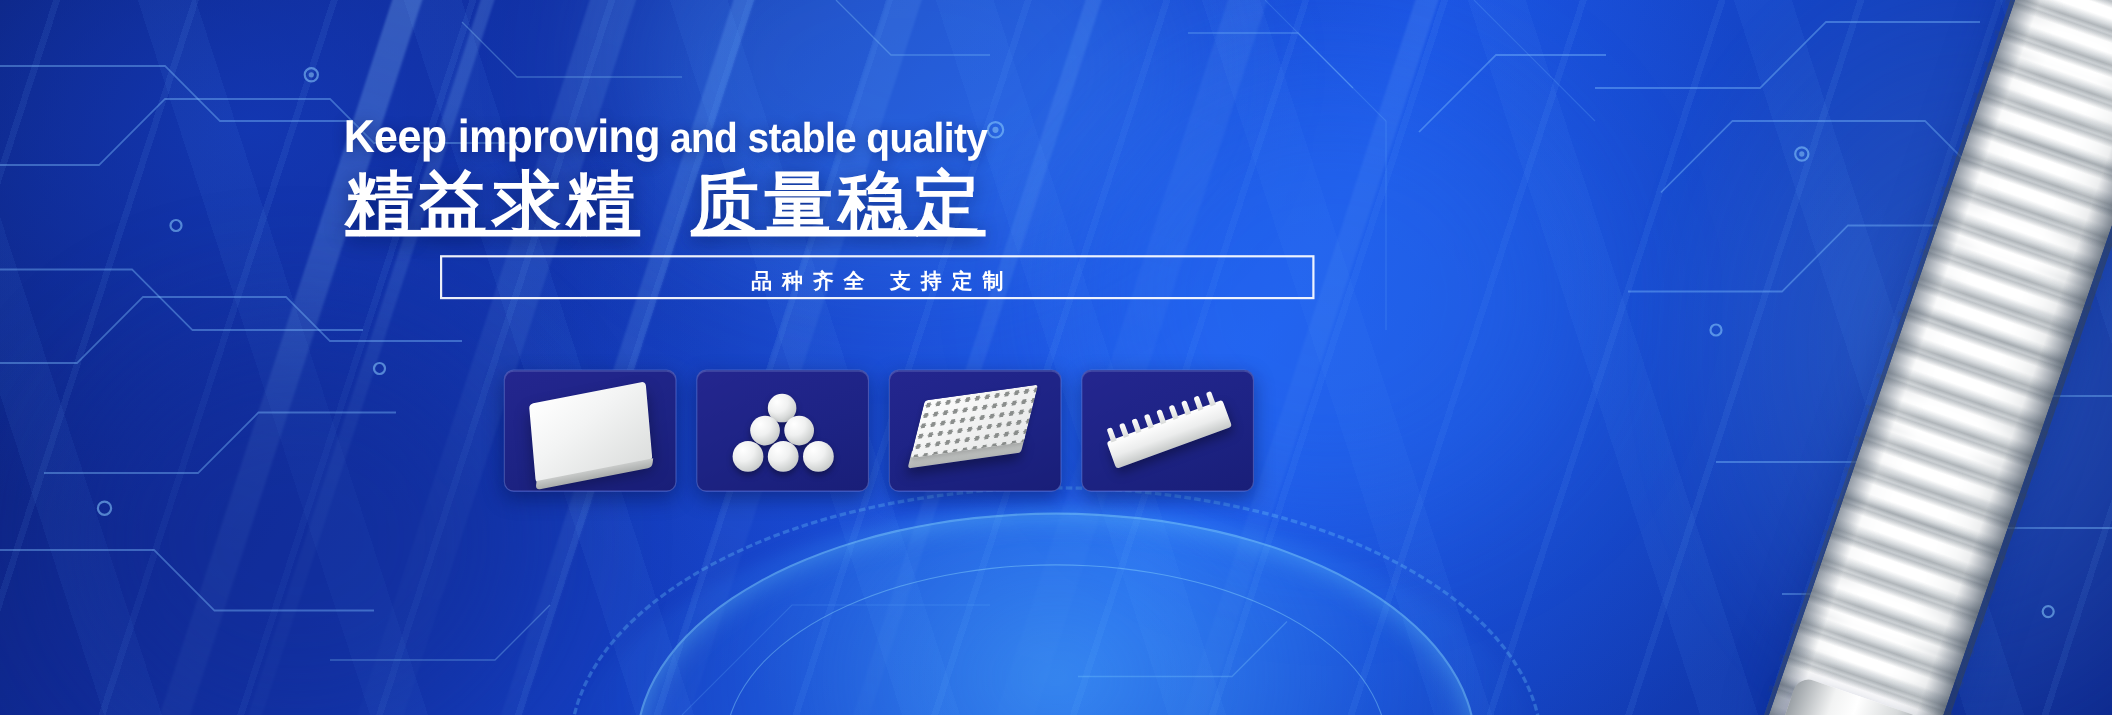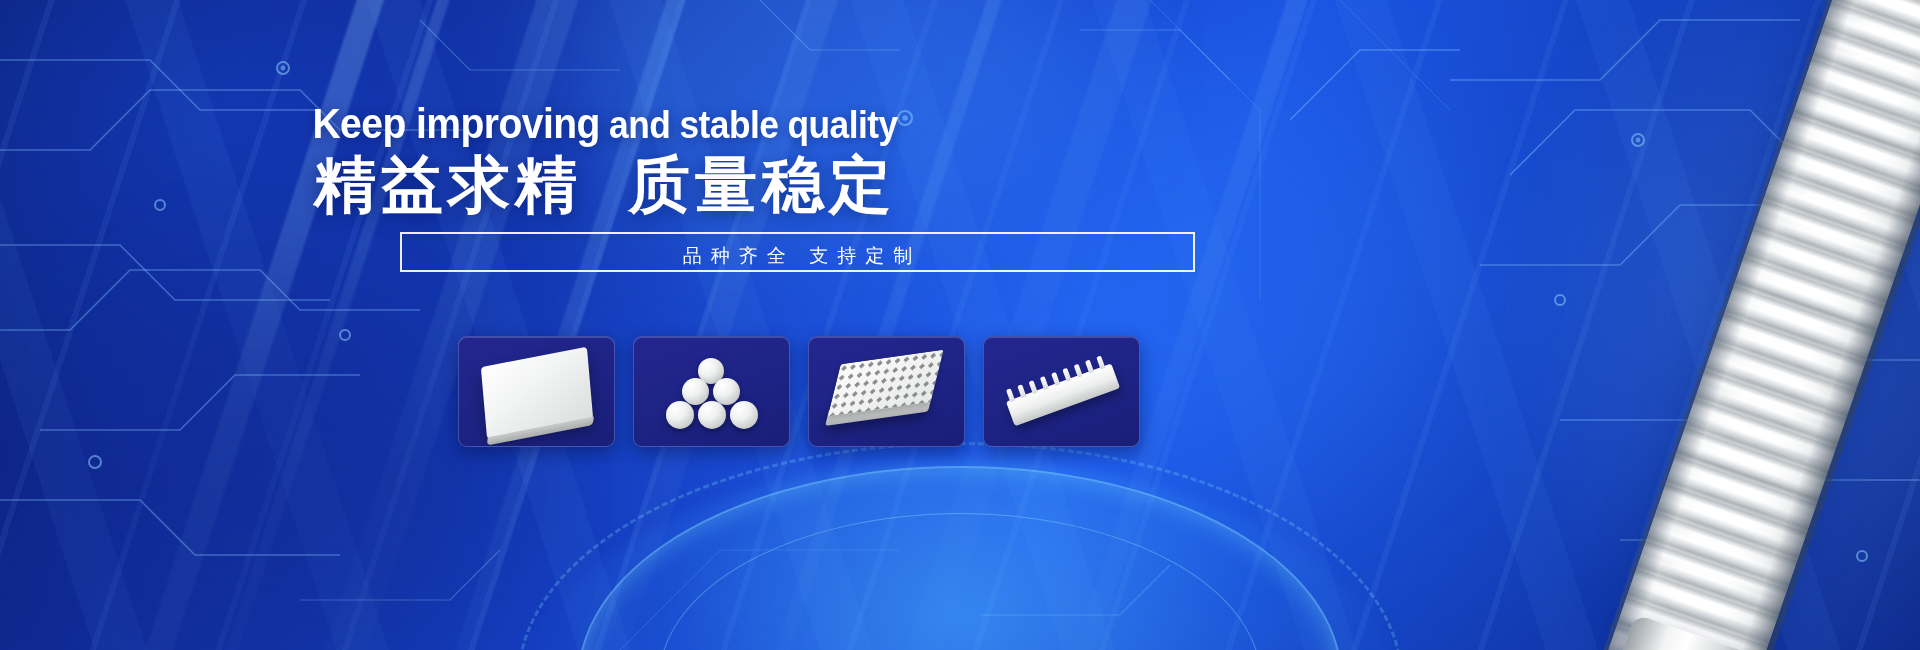--- a/index.html
+++ b/index.html
@@ -57,28 +57,28 @@
   .eng{position:absolute;left:0;top:101px;width:1210px;
     font-size:42px;line-height:46px;font-weight:700;color:#ffffff;
     letter-spacing:-.6px;transform:scaleX(.93);transform-origin:50% 50%;
     text-shadow:0 2px 12px rgba(0,20,80,.45);white-space:nowrap;}
   .eng .lead{font-weight:700;}
   .eng .tail{font-weight:700;font-size:38px;}
 
   .cn{position:absolute;left:0;top:148px;width:1210px;
     font-size:62px;line-height:74px;font-weight:700;color:#fff;
     letter-spacing:5px;white-space:nowrap;
-    text-shadow:0 3px 18px rgba(0,18,80,.5);}
+    text-shadow:0 3px 18px rgba(0,18,80,.5);text-decoration:underline;}
   .cn .gap{display:inline-block;width:46px;}
 
   .subbox{position:absolute;left:400px;top:232px;width:795px;height:40px;
     border:2px solid rgba(255,255,255,.92);box-sizing:border-box;}
   .subtext{position:absolute;left:400px;top:232px;width:795px;height:48px;
     display:flex;align-items:center;justify-content:center;
-    font-size:19px;letter-spacing:9px;color:#fff;font-weight:400;
+    font-size:19px;letter-spacing:9px;color:#fff;font-weight:700;
     text-indent:9px;box-sizing:border-box;}
 
   
   .cards{position:absolute;left:458px;top:336px;display:flex;gap:18px;}
   .card{width:155px;height:109px;border-radius:9px;
     background:linear-gradient(160deg,#24268f 0%,#1d2384 55%,#191e78 100%);
     border:1px solid rgba(140,175,255,.35);
     box-shadow:0 6px 18px rgba(5,15,70,.45), inset 0 1px 0 rgba(190,215,255,.22);
     position:relative;overflow:hidden;}
 

